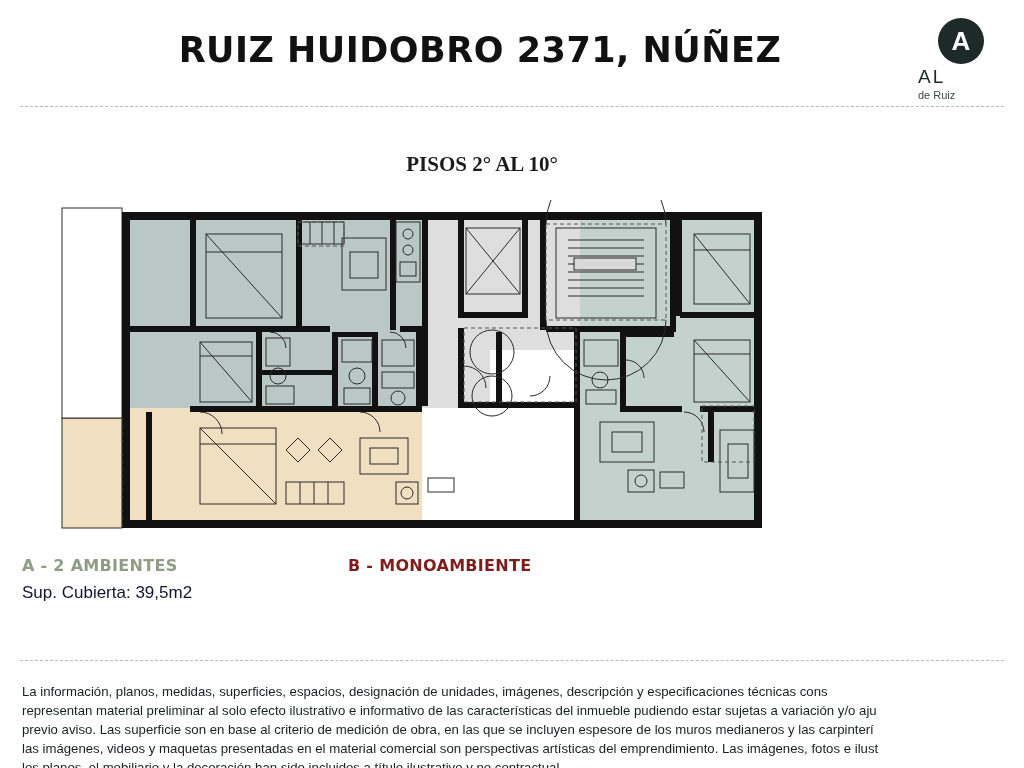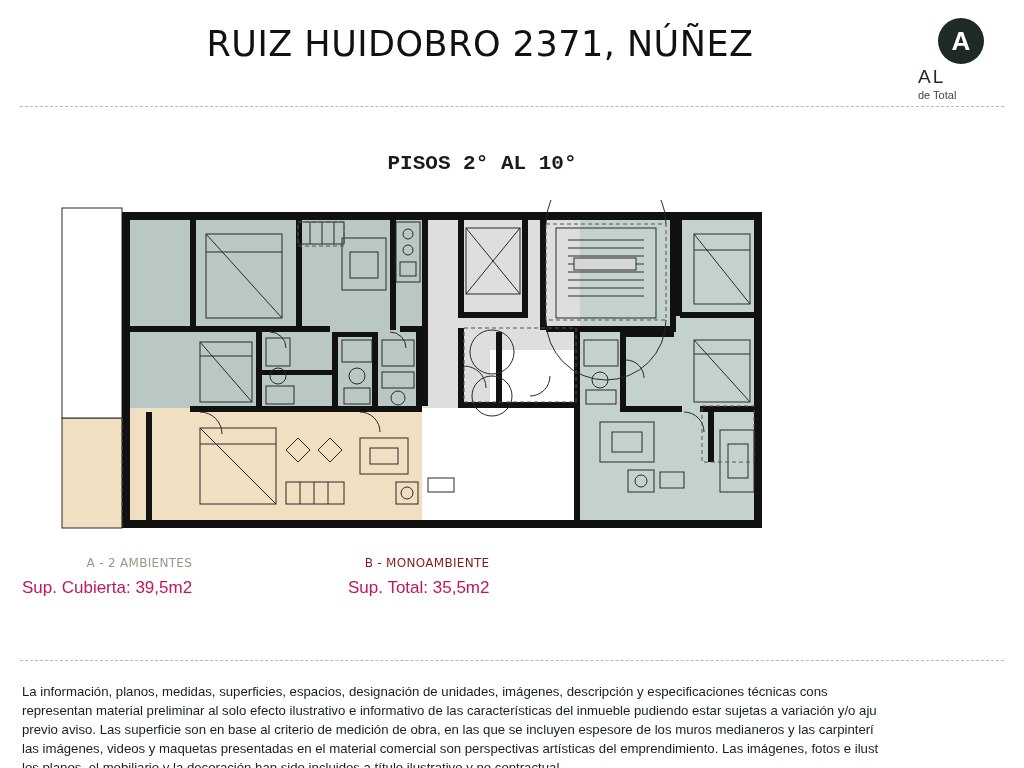--- a/index.html
+++ b/index.html
@@ -18,25 +18,25 @@
 
   
   .header {
     position: absolute;
     left: 0; top: 0;
     width: 1024px;
     height: 108px;
   }
   .main-title {
     position: absolute;
-    left: 0; top: 24px;
+    left: 0; top: 30px;
     width: 960px;
     text-align: center;
     font-size: 35px;
-    font-weight: normal;
+    font-weight: bold;
     letter-spacing: 0.5px;
     color: #111111;
     font-family: "DejaVu Sans", sans-serif;
   }
   .brand {
     position: absolute;
     right: 8px;
     top: 18px;
     width: 110px;
     text-align: center;
@@ -83,21 +83,21 @@
 
   
   .floors-label {
     position: absolute;
     left: 0; top: 152px;
     width: 964px;
     text-align: center;
     font-size: 21px;
     font-weight: bold;
     color: #1b1b1b;
-    font-family: Liberation Mono, monospace;
+    font-family: Liberation Serif, serif;
   }
 
   
   .plan {
     position: absolute;
     left: 60px;
     top: 200px;
     width: 720px;
     height: 340px;
   }
@@ -112,33 +112,32 @@
     height: 90px;
   }
   .legend-col {
     position: absolute;
     top: 0;
   }
   .legend-col.a { left: 0; }
   .legend-col.b { left: 326px; }
   .legend-col.c { left: 648px; }
   .legend-title {
-    font-size: 12px;
-    font-weight: normal;
+    font-size: 16px;
+    font-weight: bold;
     letter-spacing: 0.3px;
     margin-bottom: 8px;
     font-family: "DejaVu Sans", sans-serif;
-    text-align: right;
   }
   .legend-title.a { color: #8f9c86; }
   .legend-title.b { color: #7f1d1d; }
   .legend-title.c { color: #5d7c78; }
   .legend-line {
     font-size: 17px;
-    color: #be185d;
+    color: #0f172a;
     margin-bottom: 6px;
   }
 
   
   .divider-bottom {
     position: absolute;
     left: 20px;
     top: 660px;
     width: 984px;
     border-top: 1px dashed #b9b9b9;
@@ -155,21 +154,21 @@
   .disclaimer p { margin: 0; white-space: nowrap; overflow: hidden; }
 </style>
 </head>
 <body>
 
 <div class="header">
   <div class="main-title">RUIZ HUIDOBRO 2371, NÚÑEZ</div>
   <div class="brand">
     <div class="brand-mark">A</div>
     <div class="brand-name">AL</div>
-    <div class="brand-sub">de Total</div>
+    <div class="brand-sub">de Ruiz</div>
   </div>
 </div>
 <div class="divider-top"></div>
 
 <div class="floors-label">PISOS 2° AL 10°</div>
 
 <div class="plan">
   <svg width="720" height="340" viewBox="0 0 720 340">
 
     <g>
@@ -358,21 +357,20 @@
   </svg>
 </div>
 
 <div class="legend">
   <div class="legend-col a">
     <div class="legend-title a">A - 2 AMBIENTES</div>
     <div class="legend-line">Sup. Cubierta: 39,5m2</div>
   </div>
   <div class="legend-col b">
     <div class="legend-title b">B - MONOAMBIENTE</div>
-    <div class="legend-line">Sup. Total: 35,5m2</div>
   </div>
 </div>
 
 <div class="divider-bottom"></div>
 <div class="disclaimer">
   <p>La información, planos, medidas, superficies, espacios, designación de unidades, imágenes, descripción y especificaciones técnicas cons</p>
   <p>representan material preliminar al solo efecto ilustrativo e informativo de las características del inmueble pudiendo estar sujetas a variación y/o aju</p>
   <p>previo aviso. Las superficie son en base al criterio de medición de obra, en las que se incluyen espesore de los muros medianeros y las carpinterí</p>
   <p>las imágenes, videos y maquetas presentadas en el material comercial son perspectivas artísticas del emprendimiento. Las imágenes, fotos e ilust</p>
   <p>los planos, el mobiliario y la decoración han sido incluidos a título ilustrativo y no contractual.</p>

